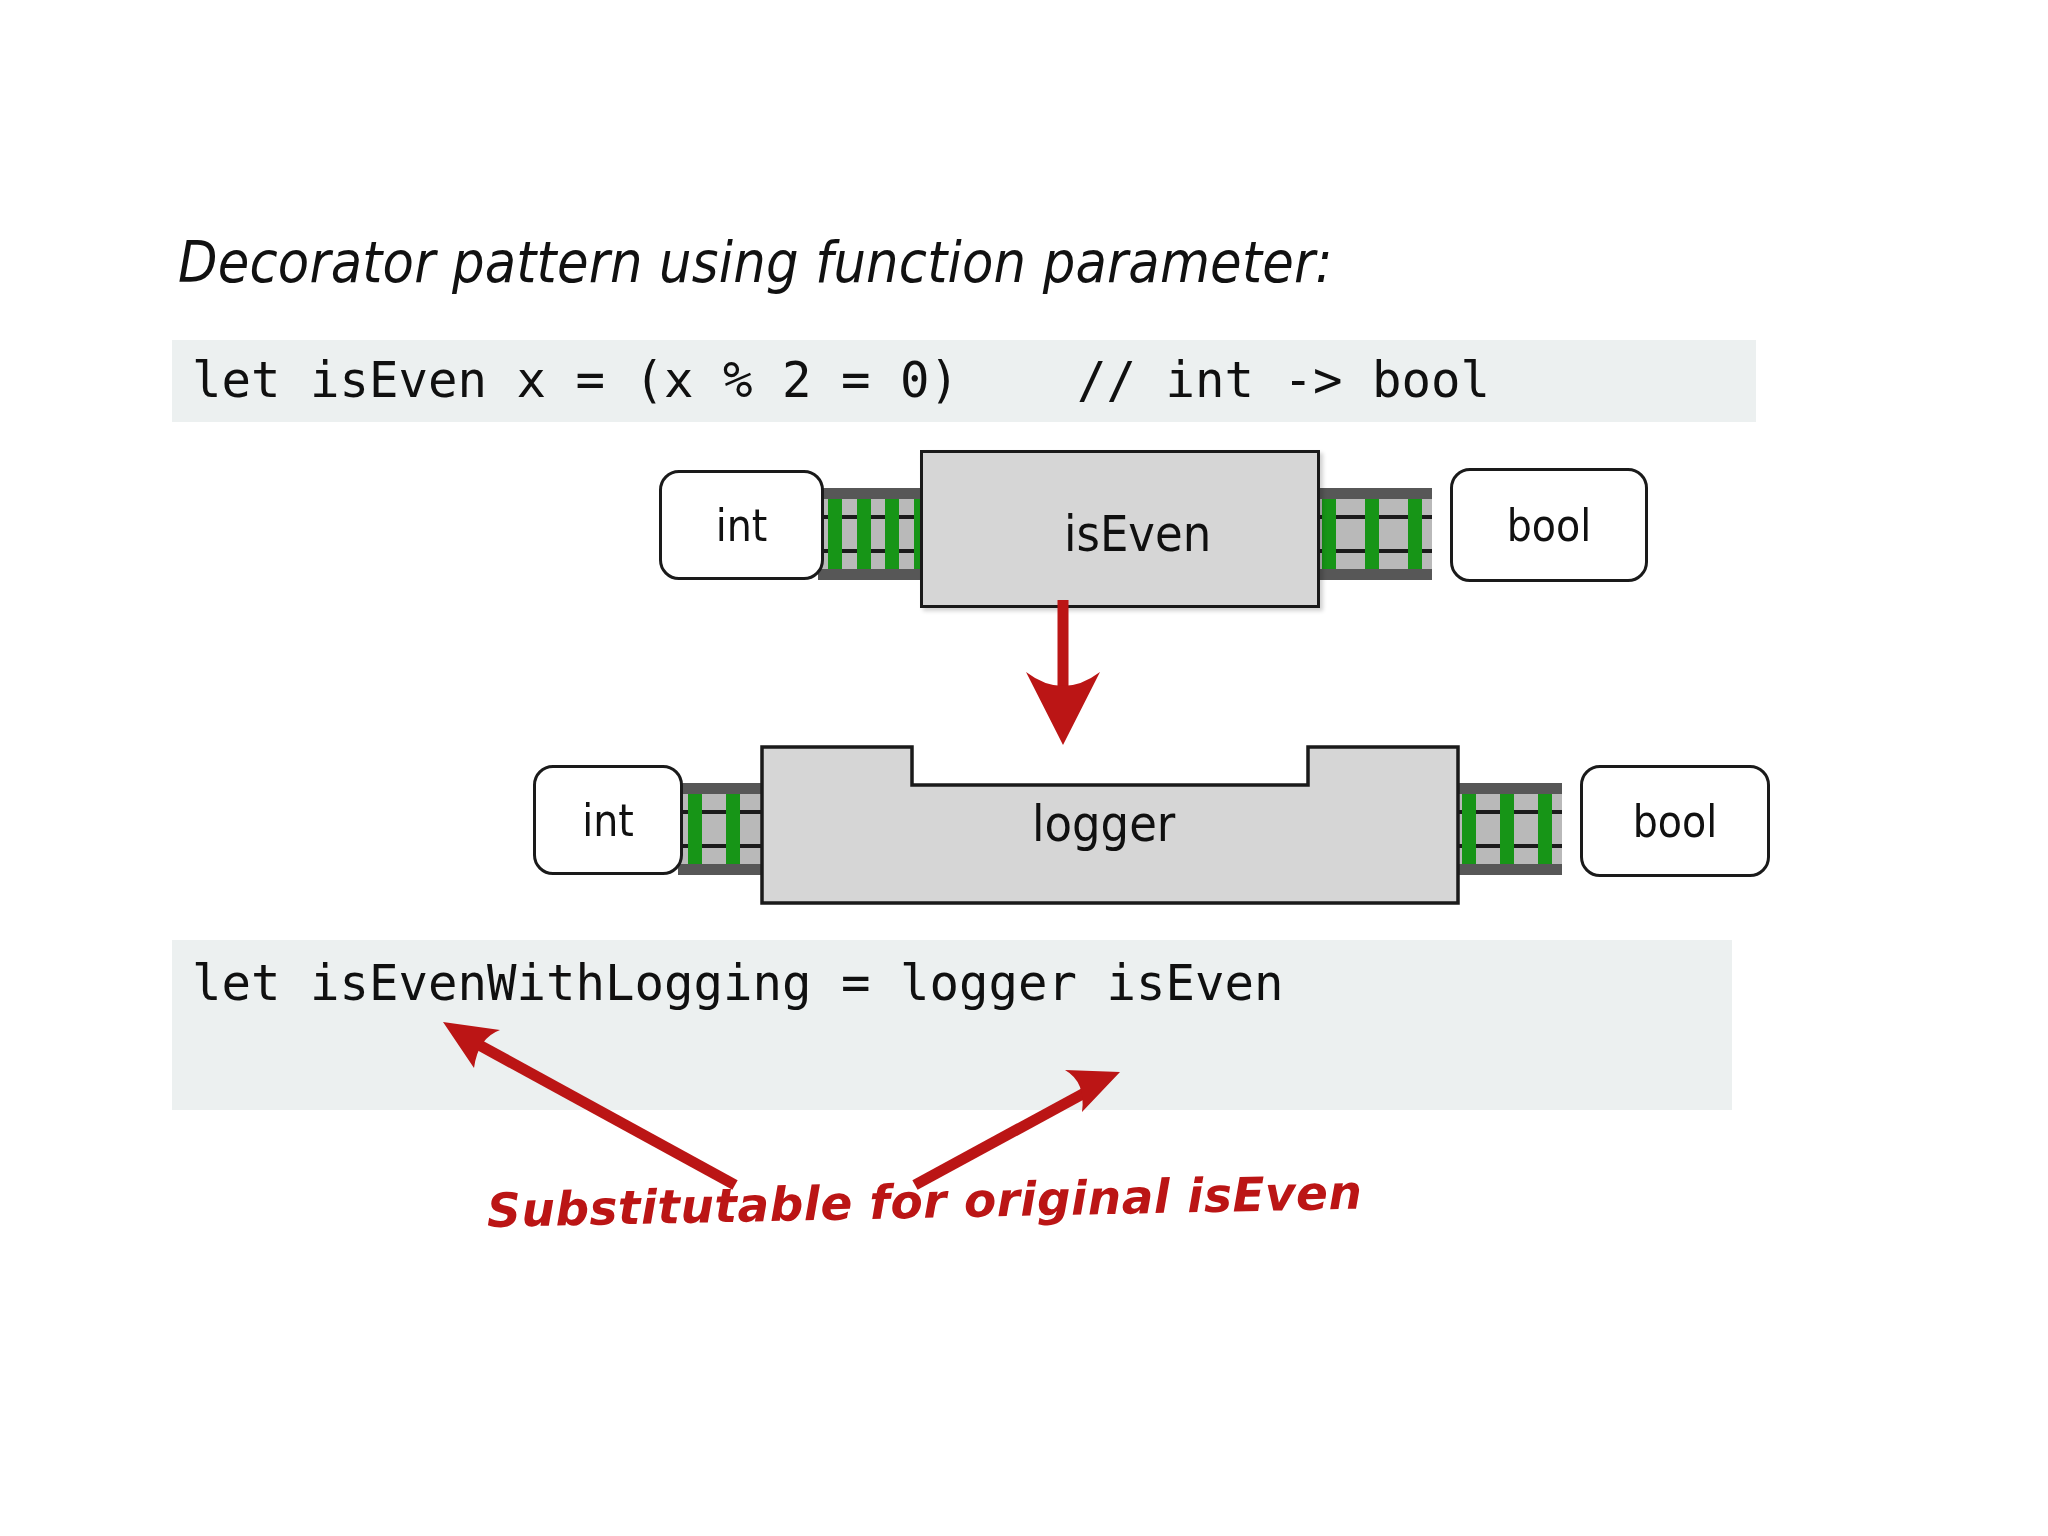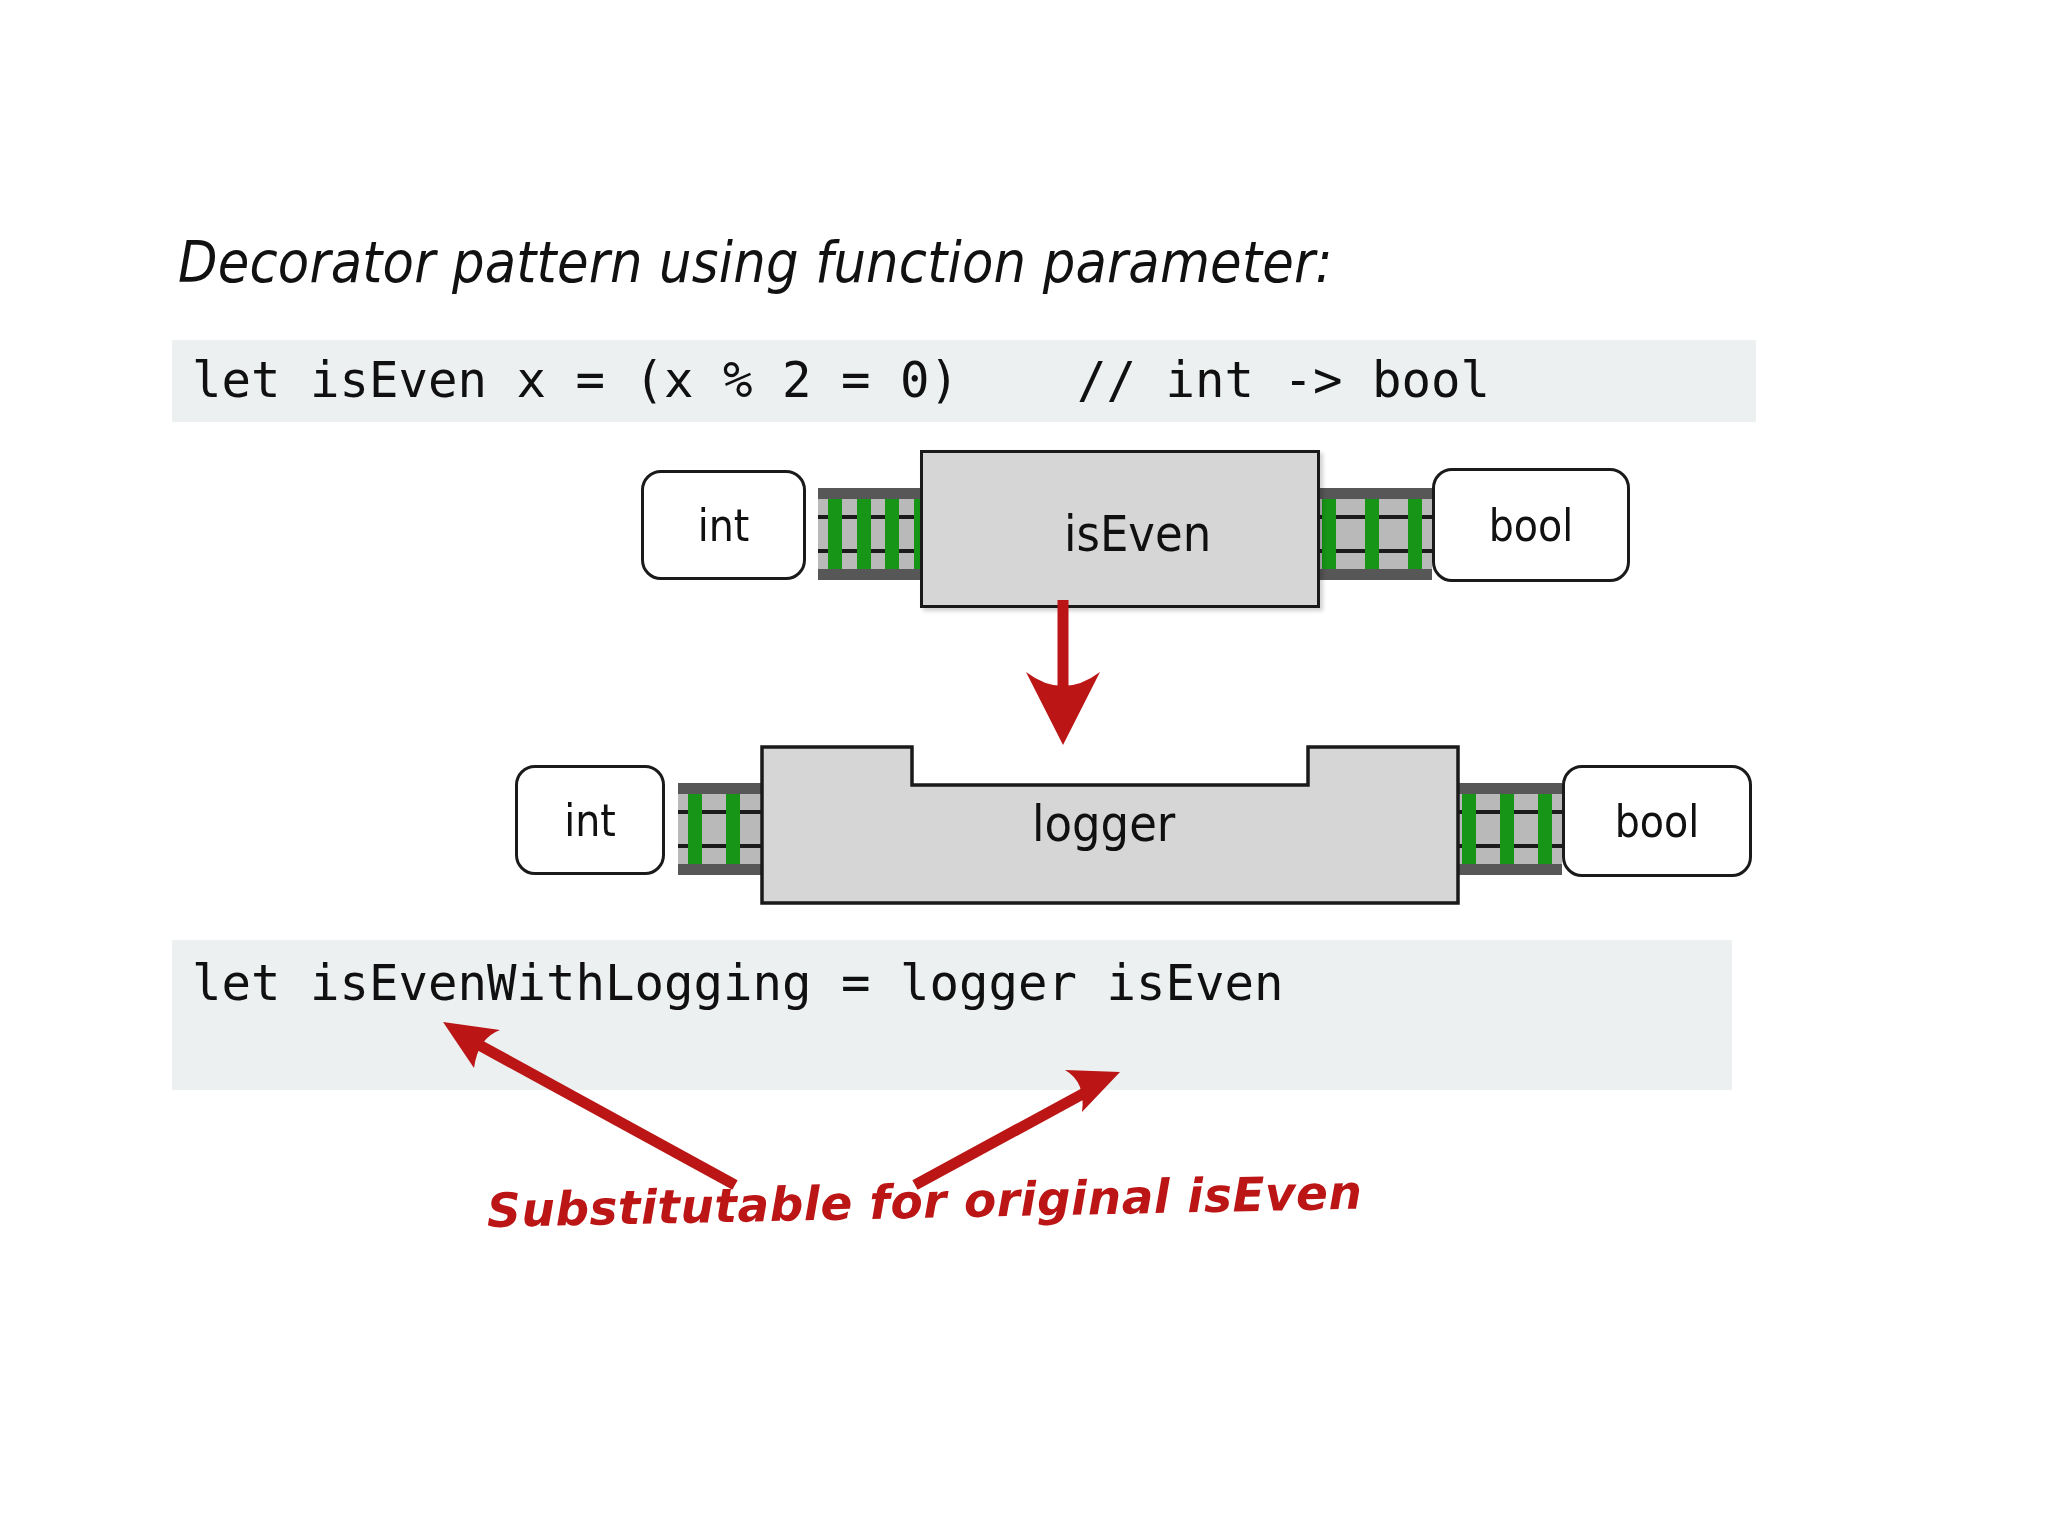--- a/index.html
+++ b/index.html
@@ -52,21 +52,21 @@
     height: 82px;
     font-size: 49px;
     line-height: 82px;
     padding-left: 20px;
     box-sizing: border-box;
   }
   #code-bottom {
     left: 172px;
     top: 940px;
     width: 1560px;
-    height: 150px;
+    height: 170px;
     font-size: 49px;
     line-height: 72px;
     padding: 8px 0 0 20px;
     box-sizing: border-box;
   }
   #code-bottom .line2 {
     display: block;
     padding-left: 410px;
   }
 
@@ -78,20 +78,21 @@
     border-radius: 20px;
     font-family: "DejaVu Sans Condensed", "Liberation Sans Narrow", "Liberation Sans", sans-serif;
     font-stretch: condensed;
     font-size: 44px;
     color: #111111;
     display: flex;
     align-items: center;
     justify-content: center;
     box-sizing: border-box;
     z-index: 6;
+    margin-left: 18px;
   }
 
   
   .connector {
     position: absolute;
     background: #b9b9b9;
     border-top: 11px solid #575757;
     border-bottom: 11px solid #575757;
     box-sizing: border-box;
     z-index: 3;

